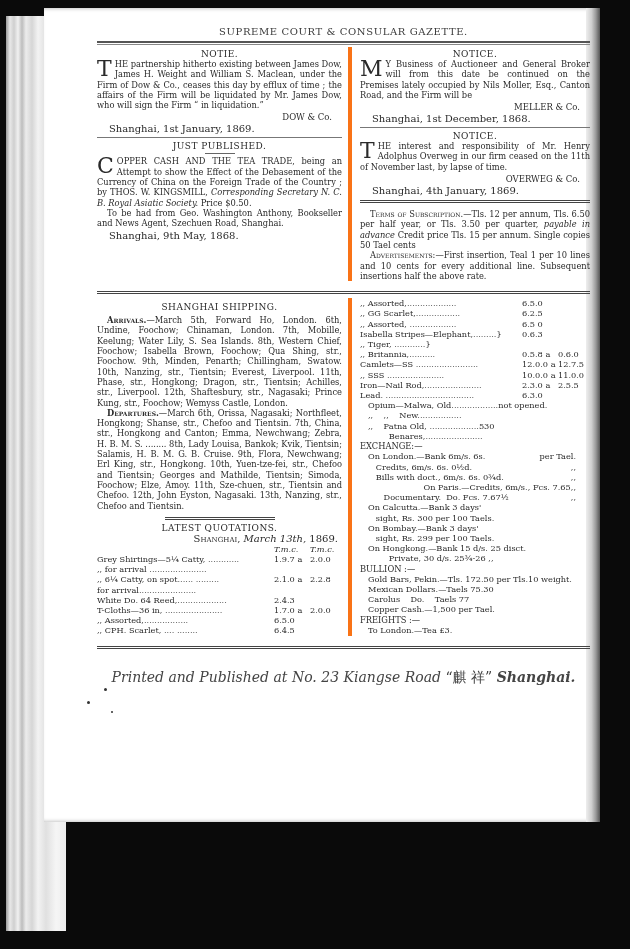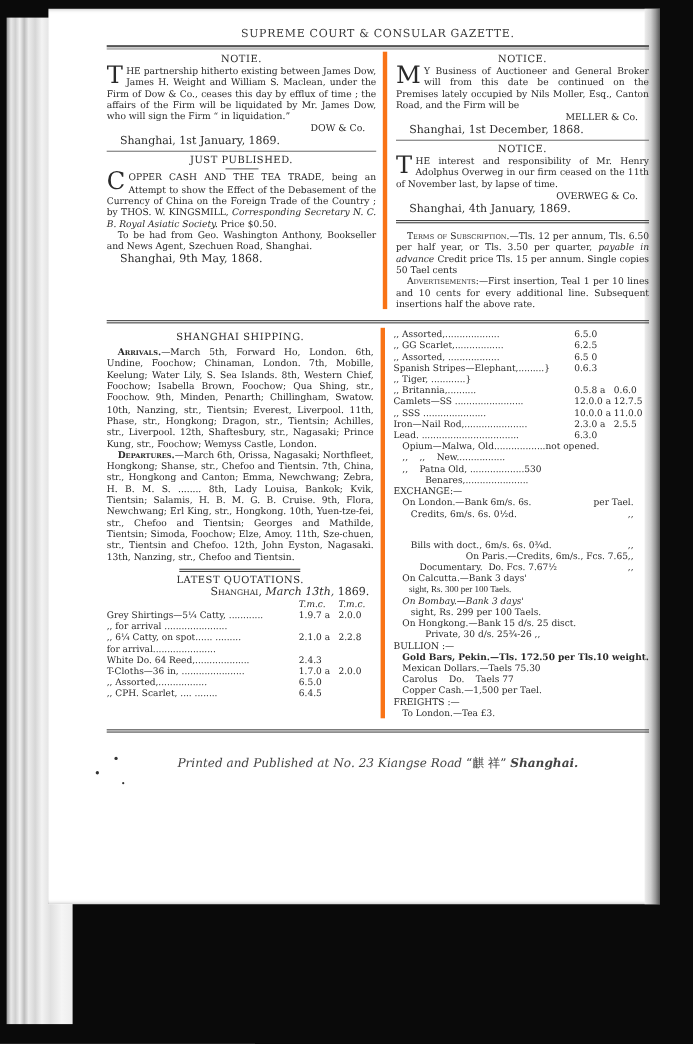--- a/index.html
+++ b/index.html
@@ -21,21 +21,21 @@
   .sig { text-align:right; font-size:8.5px; margin:2px 10px 1px 0; }
   .dateline { font-size:10px; margin:1px 0 2px 12px; }
   .sc { font-variant:small-caps; }
   .small-rule { width:30px; border-top:1px solid #666; margin:2px auto; }
   .indent { text-indent:10px; }
   .quote-row { display:flex; font-size:8.2px; line-height:10.2px; }
   .quote-row .lbl { flex:1; white-space:nowrap; overflow:hidden; }
   .quote-row .v1 { width:36px; text-align:left; }
   .quote-row .v2 { width:32px; text-align:left; }
   .italic { font-style:italic; }
-  .footer { text-align:center; font-size:11px; font-style:italic; color:#444; margin-top:20px; }
+  .footer { text-align:center; font-size:14px; font-style:italic; color:#444; margin-top:20px; }
   .speck { position:absolute; width:3px; height:3px; border-radius:50%; background:#333; }
 </style>
 </head>
 <body>
 
 <div class="book-edge"></div>
 <div class="page">
   <div class="page-right-edge"></div>
   <div class="content">
 
@@ -180,21 +180,21 @@
               <span class="lbl">,,        GG Scarlet,.................</span>
               <span class="v1">6.2.5</span>
               <span class="v2"></span>
             </div>
             <div class="quote-row">
               <span class="lbl">,,        Assorted, ..................</span>
               <span class="v1">6.5 0</span>
               <span class="v2"></span>
             </div>
             <div class="quote-row">
-              <span class="lbl">Spanish Stripes—Elephant,.........}</span>
+              <span class="lbl">Isabella Stripes—Elephant,.........}</span>
               <span class="v1">0.6.3</span>
               <span class="v2"></span>
             </div>
             <div class="quote-row">
               <span class="lbl">,,              Tiger, ............}</span>
               <span class="v1"></span>
               <span class="v2"></span>
             </div>
             <div class="quote-row">
               <span class="lbl">,,              Britannia,..........</span>
@@ -231,42 +231,42 @@
         <div class="para">EXCHANGE:—</div>
         <div id="exchange">
             <div class="quote-row" style="padding-left: 8px; justify-content: space-between;">
               <span style="white-space: pre;">On London.—Bank 6m/s. 6s.</span>
               <span style="margin-right: 14px;">per Tael.</span>
             </div>
             <div class="quote-row" style="padding-left: 8px; justify-content: space-between;">
               <span style="white-space: pre;">   Credits, 6m/s. 6s. 0½d.</span>
               <span style="margin-right: 14px;">,,</span>
             </div>
-            <div class="quote-row" style="padding-left: 8px; justify-content: space-between; margin-top: 18px;">
+            <div class="quote-row" style="padding-left: 8px; justify-content: space-between;">
               <span style="white-space: pre;">   Bills with doct., 6m/s. 6s. 0¾d.</span>
               <span style="margin-right: 14px;">,,</span>
             </div>
             <div class="quote-row" style="padding-left: 8px; justify-content: flex-end;">
               <span style="white-space: pre;">On Paris.—Credits, 6m/s., Fcs. 7.65</span>
               <span style="margin-right: 14px;">,,</span>
             </div>
             <div class="quote-row" style="padding-left: 8px; justify-content: space-between;">
               <span style="white-space: pre;">      Documentary.  Do. Fcs. 7.67½</span>
               <span style="margin-right: 14px;">,,</span>
             </div>
             <div class="quote-row" style="padding-left: 8px; white-space: pre;">On Calcutta.—Bank 3 days'</div>
-            <div class="quote-row" style="padding-left: 8px; white-space: pre; font-family: Liberation Serif, serif;">   sight, Rs. 300 per 100 Taels.</div>
-            <div class="quote-row" style="padding-left: 8px; white-space: pre; font-style: italic;">On Bombay.—Bank 3 days'</div>
+            <div class="quote-row" style="padding-left: 8px; white-space: pre;">   sight, Rs. 300 per 100 Taels.</div>
+            <div class="quote-row" style="padding-left: 8px; white-space: pre;">On Bombay.—Bank 3 days'</div>
             <div class="quote-row" style="padding-left: 8px; white-space: pre;">   sight, Rs. 299 per 100 Taels.</div>
             <div class="quote-row" style="padding-left: 8px; white-space: pre;">On Hongkong.—Bank 15 d/s. 25 disct.</div>
             <div class="quote-row" style="padding-left: 8px; white-space: pre;">        Private, 30 d/s. 25¾-26 ,,</div>
           </div>
         <div class="para">BULLION :—</div>
         <div id="bullion">
-            <div class="quote-row" style="padding-left: 8px; white-space: pre; font-weight: bold;">Gold Bars, Pekin.—Tls. 172.50 per Tls.10 weight.</div>
+            <div class="quote-row" style="padding-left: 8px; white-space: pre;">Gold Bars, Pekin.—Tls. 172.50 per Tls.10 weight.</div>
             <div class="quote-row" style="padding-left: 8px; white-space: pre;">Mexican Dollars.—Taels 75.30</div>
             <div class="quote-row" style="padding-left: 8px; white-space: pre;">Carolus    Do.    Taels 77</div>
             <div class="quote-row" style="padding-left: 8px; white-space: pre;">Copper Cash.—1,500 per Tael.</div>
           </div>
         <div class="para">FREIGHTS :—</div>
         <div id="freights">
             <div class="quote-row" style="padding-left: 8px; white-space: pre;">To London.—Tea £3.</div>
           </div>
       </div>
     </div>

